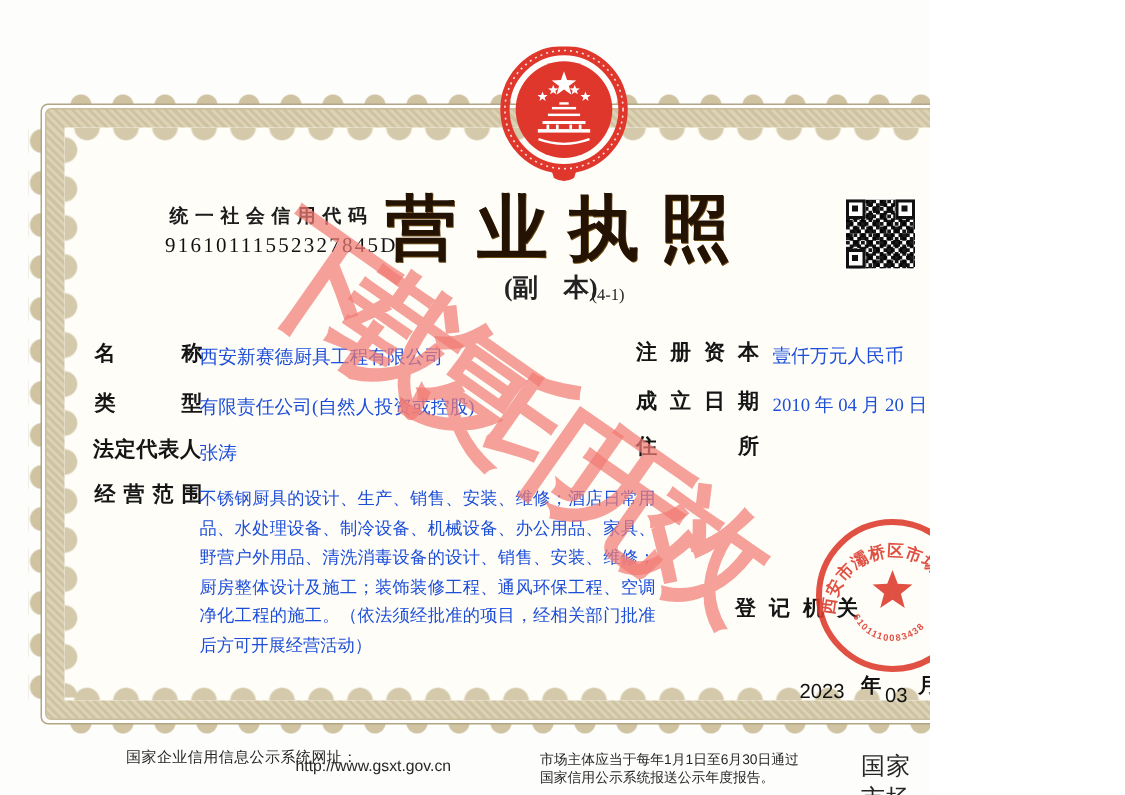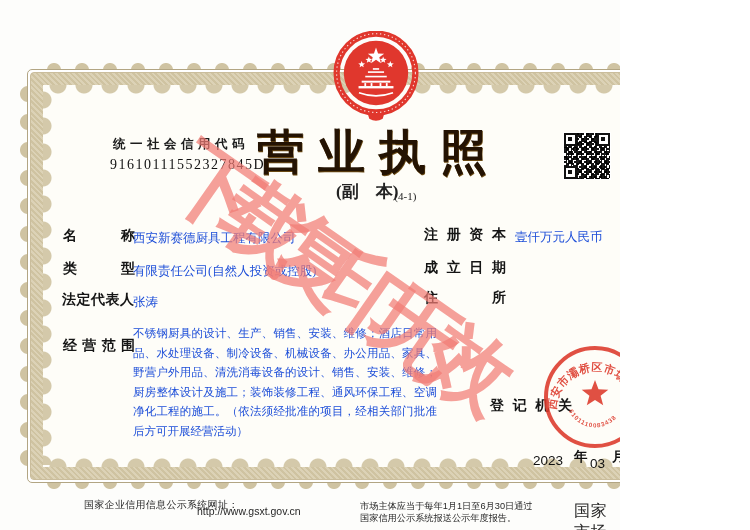--- a/index.html
+++ b/index.html
@@ -149,27 +149,28 @@
 
   <div class="flabel w72" style="left:63px; top:227px;">名称</div>
   <div class="fvalue" style="left:133px; top:230px;">西安新赛德厨具工程有限公司</div>
 
   <div class="flabel w72" style="left:63px; top:260px;">类型</div>
   <div class="fvalue" style="left:133px; top:263px;">有限责任公司(自然人投资或控股)</div>
 
   <div class="flabel w72" style="left:62px; top:291px;">法定代表人</div>
   <div class="fvalue" style="left:133px; top:294px;">张涛</div>
 
-  <div class="flabel w72" style="left:63px; top:321px;margin-top:16px;">经营范围</div>
+  <div class="flabel w72" style="left:63px; top:321px;">经营范围</div>
   <div class="fvalue scope-value" style="left:133px; top:324px;">不锈钢厨具的设计、生产、销售、安装、维修；酒店日常用品、水处理设备、制冷设备、机械设备、办公用品、家具、野营户外用品、清洗消毒设备的设计、销售、安装、维修；厨房整体设计及施工；装饰装修工程、通风环保工程、空调净化工程的施工。（依法须经批准的项目，经相关部门批准后方可开展经营活动）</div>
 
   <div class="flabel w82" style="left:424px; top:226px;">注册资本</div>
   <div class="fvalue" style="left:515px; top:229px;">壹仟万元人民币</div>
 
   <div class="flabel w82" style="left:424px; top:259px;">成立日期</div>
+  <div class="fvalue" style="left:515px; top:262px;">2010 年 04 月 20 日</div>
 
   <div class="flabel w82" style="left:424px; top:289px;">住所</div>
 
   <div class="flabel w82" style="left:462px; top:397px;margin-left:28px;">登记机关</div>
 
   <svg class="seal" viewBox="0 0 106 106">
     <defs>
       <path id="sealTop" d="M 14,66 A 39,39 0 1 1 92,66"></path>
       <path id="sealBot" d="M 26,65 A 29,29 0 0 0 80,65"></path>
     </defs>

